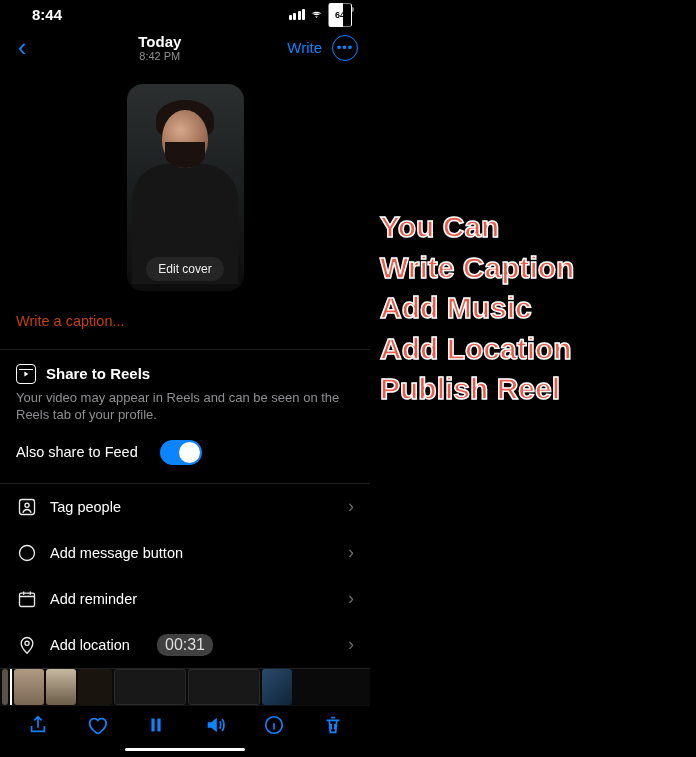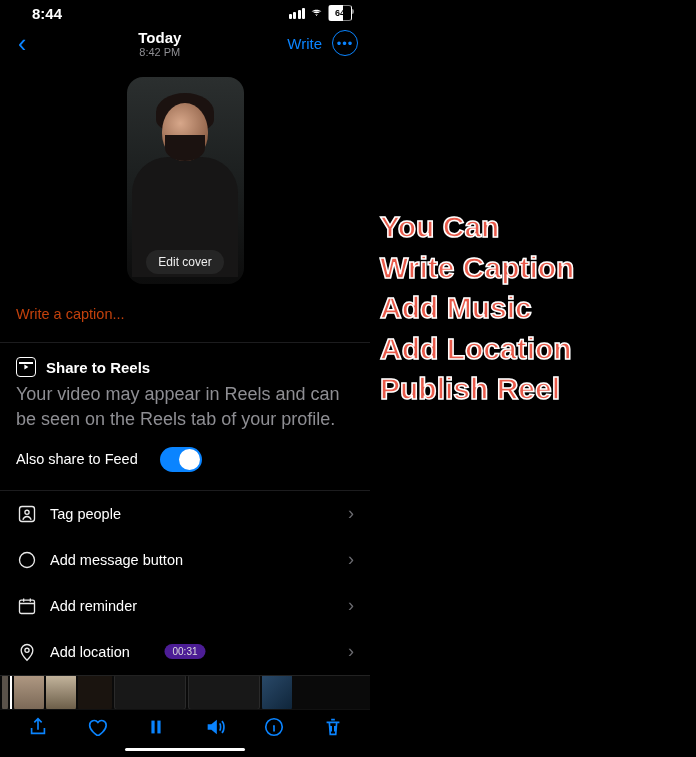--- a/index.html
+++ b/index.html
@@ -40,21 +40,21 @@
     .signal-bars { display: inline-flex; align-items: flex-end; gap: 1.5px; }
     .signal-bars span { width: 3px; background: #fff; border-radius: 1px; }
     .signal-bars span:nth-child(1){height:5px}
     .signal-bars span:nth-child(2){height:7px}
     .signal-bars span:nth-child(3){height:9px}
     .signal-bars span:nth-child(4){height:11px}
     .wifi { width:15px; height:12px; }
     .battery {
       display: inline-flex; align-items: center;
       border: 1px solid rgba(255,255,255,0.5);
-      border-radius: 3px; width: 24px; height: 16px;
+      border-radius: 3px; width: 24px; height: 24px;
       position: relative; font-size:9px; justify-content:center;
       background: linear-gradient(to right, #fff 64%, transparent 64%);
       color:#000; font-weight:600;
     }
     .battery::after { content:""; position:absolute; right:-3px; top:3px; width:2px; height:5px; background:rgba(255,255,255,0.5); border-radius:0 2px 2px 0; }
     .nav-bar {
       height: 44px;
       display: flex;
       align-items: center;
       justify-content: space-between;
@@ -106,21 +106,21 @@
       padding: 14px 16px 20px;
       color:#c2410c; font-size:14.5px;
     }
     .divider { height:1px; background:#1c1c1e; }
     .section { padding: 14px 16px 4px; }
     .share-row { display:flex; align-items:center; gap:10px; }
     .reel-icon { width:20px; height:20px; border:1.8px solid #fff; border-radius:4px; display:inline-flex; align-items:center; justify-content:center; position:relative; }
     .reel-icon::before { content:""; position:absolute; top:4px; left:2px; right:2px; height:1.5px; background:#fff; }
     .reel-icon svg { width:8px; height:8px; }
     .section-title { font-size:15px; font-weight:600; }
-    .section-desc { font-size:18px; color:#8e8e93; margin-top:5px; line-height:1.35; }
+    .section-desc { font-size:13px; color:#8e8e93; margin-top:5px; line-height:1.35; }
     .feed-row {
       display:flex; justify-content:flex-start; align-items:center;
       padding: 12px 16px 18px;
       gap: 22px;
     }
     .feed-label { font-size:14.5px; }
     .switch {
       width:42px; height:25px; border-radius:25px; background:#0a84ff; position:relative;
     }
     .switch::after { content:""; position:absolute; right:2px; top:2px; width:21px; height:21px; background:#fff; border-radius:50%; }
@@ -128,21 +128,21 @@
     .option-row {
       display:flex; align-items:center; gap:12px; padding:12px 16px;
       position:relative;
     }
     .option-row .chev { margin-left:auto; color:#6b6b70; font-size:18px; }
     .option-icon { width:22px; height:22px; display:inline-flex; align-items:center; justify-content:center; }
     .option-icon svg { width:20px; height:20px; stroke:#e9e9e9; fill:none; stroke-width:1.6; }
     .option-label { font-size:14.5px; }
     .time-badge {
       position:absolute; left:50%; transform:translateX(-50%);
-      background:#4c1d95; font-size:10px; padding:2px 8px; border-radius:10px; color:#ddd;
+      background:#404040; font-size:16px; padding:2px 8px; border-radius:10px; color:#ddd;
     }
     .timeline {
       height:44px; border-top:1px solid #222; border-bottom:1px solid #111;
       display:flex; align-items:center; gap:2px; padding:4px 2px;
       background:#0a0a0a; overflow:hidden;
     }
     .thumb { height:36px; border-radius:3px; }
     .thumb.t1{width:6px;background:#5a524a}
     .thumb.t2{width:30px;background:linear-gradient(180deg,#b19a84,#7a6856)}
     .thumb.t3{width:30px;background:linear-gradient(180deg,#c7b8a0,#6a5c47)}

